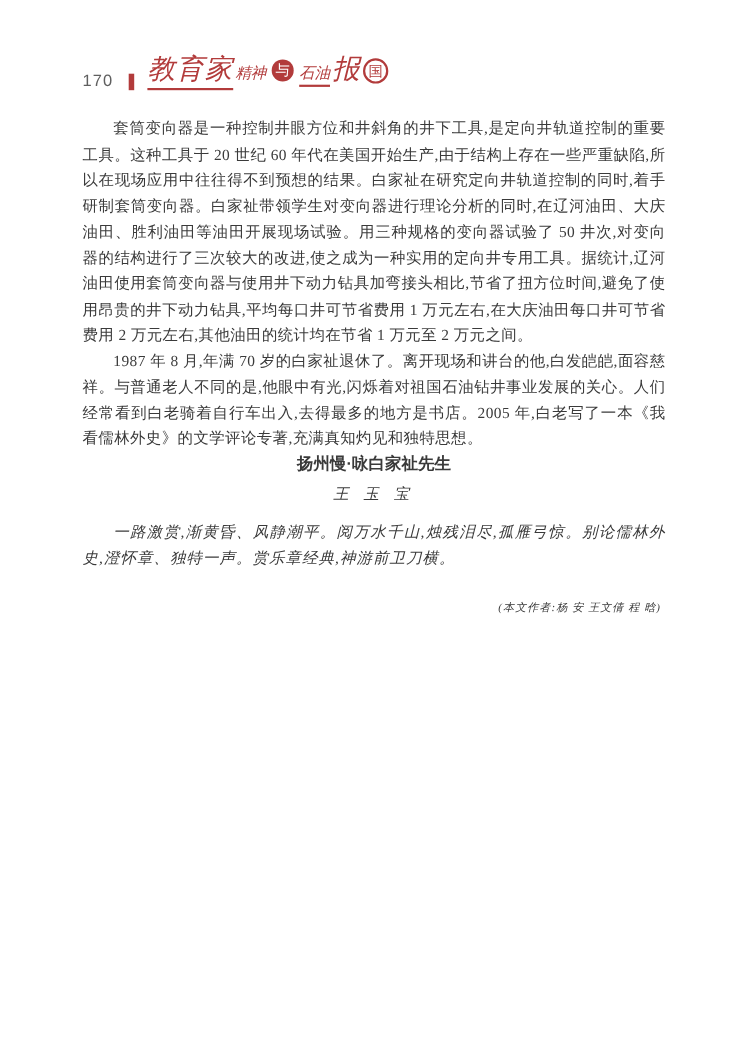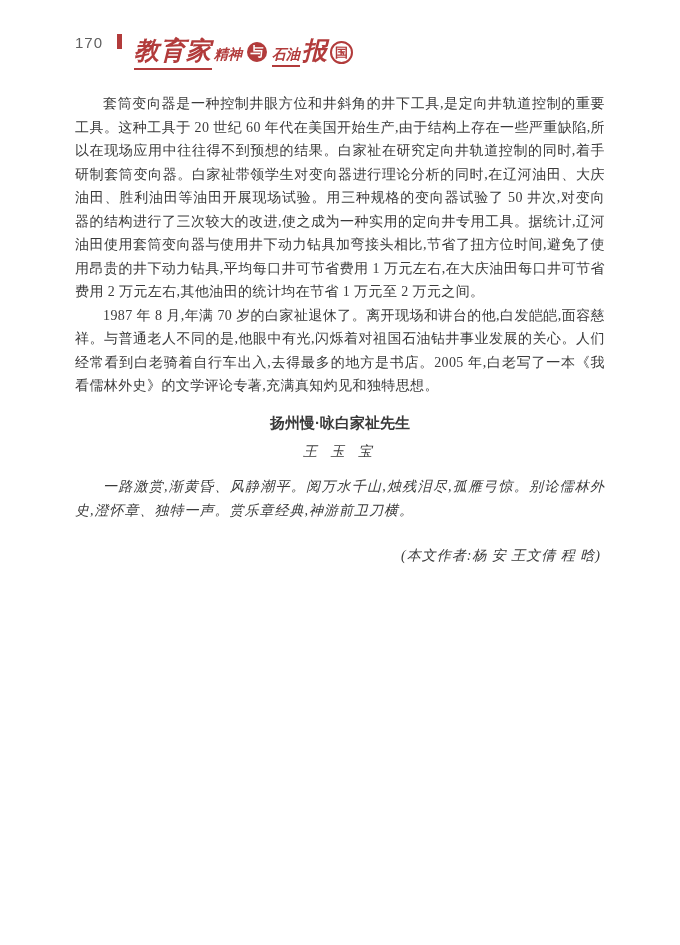--- a/index.html
+++ b/index.html
@@ -11,39 +11,39 @@
     font-family: "Liberation Serif", "DejaVu Serif", serif;
     color: #3a3a3a;
     overflow: hidden;
     box-sizing: border-box;
   }
   .content { padding: 0 75px; box-sizing: border-box; }
 
   
   .page-header {
     display: flex;
-    align-items: flex-start;
-    padding-top: 34px;
+    align-items: flex-end;
+    padding-top: 48px;
     height: 34px;
   }
   .page-number {
     font-family: "Liberation Sans", sans-serif;
     font-size: 15px;
     color: #5f5f5f;
     letter-spacing: 1px;
   }
   .header-bar {
     width: 5px;
     height: 15px;
     background: #b23b3b;
     margin: 0 12px 0 14px;
   }
   .brand-logo {
     color: #b23b3b;
-    font-weight: bold;
+    font-weight: normal;
     font-style: italic;
     display: flex;
     align-items: baseline;
     white-space: nowrap;
   }
   .logo-big   { font-size: 25px; letter-spacing: 1px; }
   .logo-small { font-size: 14px; margin: 0 2px; }
   .logo-underline { border-bottom: 2px solid #b23b3b; padding-bottom: 1px; }
   .logo-badge-solid {
     font-style: normal;
@@ -77,21 +77,21 @@
     margin-top: 24px;
     font-size: 14px;
     line-height: 23.5px;
     text-align: justify;
     letter-spacing: 0.4px;
   }
   .article-body p { margin: 0; }
   .article-body p.indent { text-indent: 2em; }
 
   
-  .poem-section { margin-top: 16px; }
+  .poem-section { margin-top: 0; }
   .poem-title {
     text-align: center;
     font-family: "Liberation Sans", sans-serif;
     font-weight: bold;
     font-size: 15px;
     color: #3a3a3a;
     margin: 0;
   }
   .poem-author {
     text-align: center;
@@ -109,21 +109,21 @@
     letter-spacing: 1px;
   }
   .poem-body p { margin: 0; text-indent: 2em; }
   .poem-body p + p { margin-top: 4px; text-decoration: underline; }
 
   
   .attribution {
     margin-top: 24px;
     text-align: right;
     font-style: italic;
-    font-size: 14px;
+    font-size: 10px;
     letter-spacing: 1px;
     padding-right: 4px;
   }
 </style>
 </head>
 <body>
 
 <div class="page">
   <div class="content">
 

